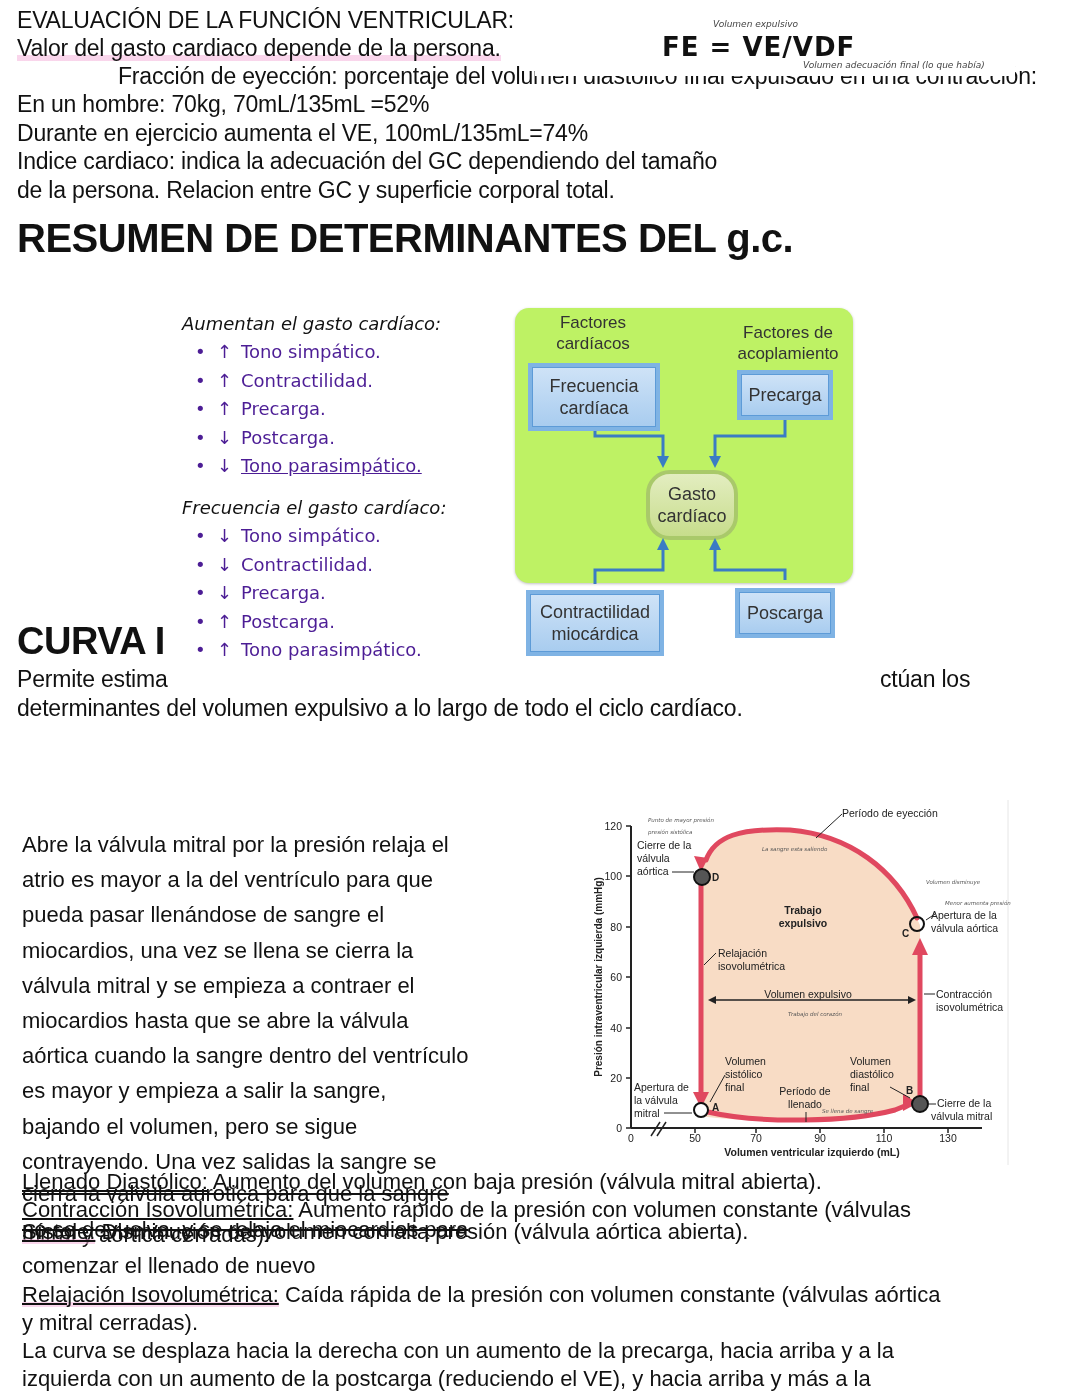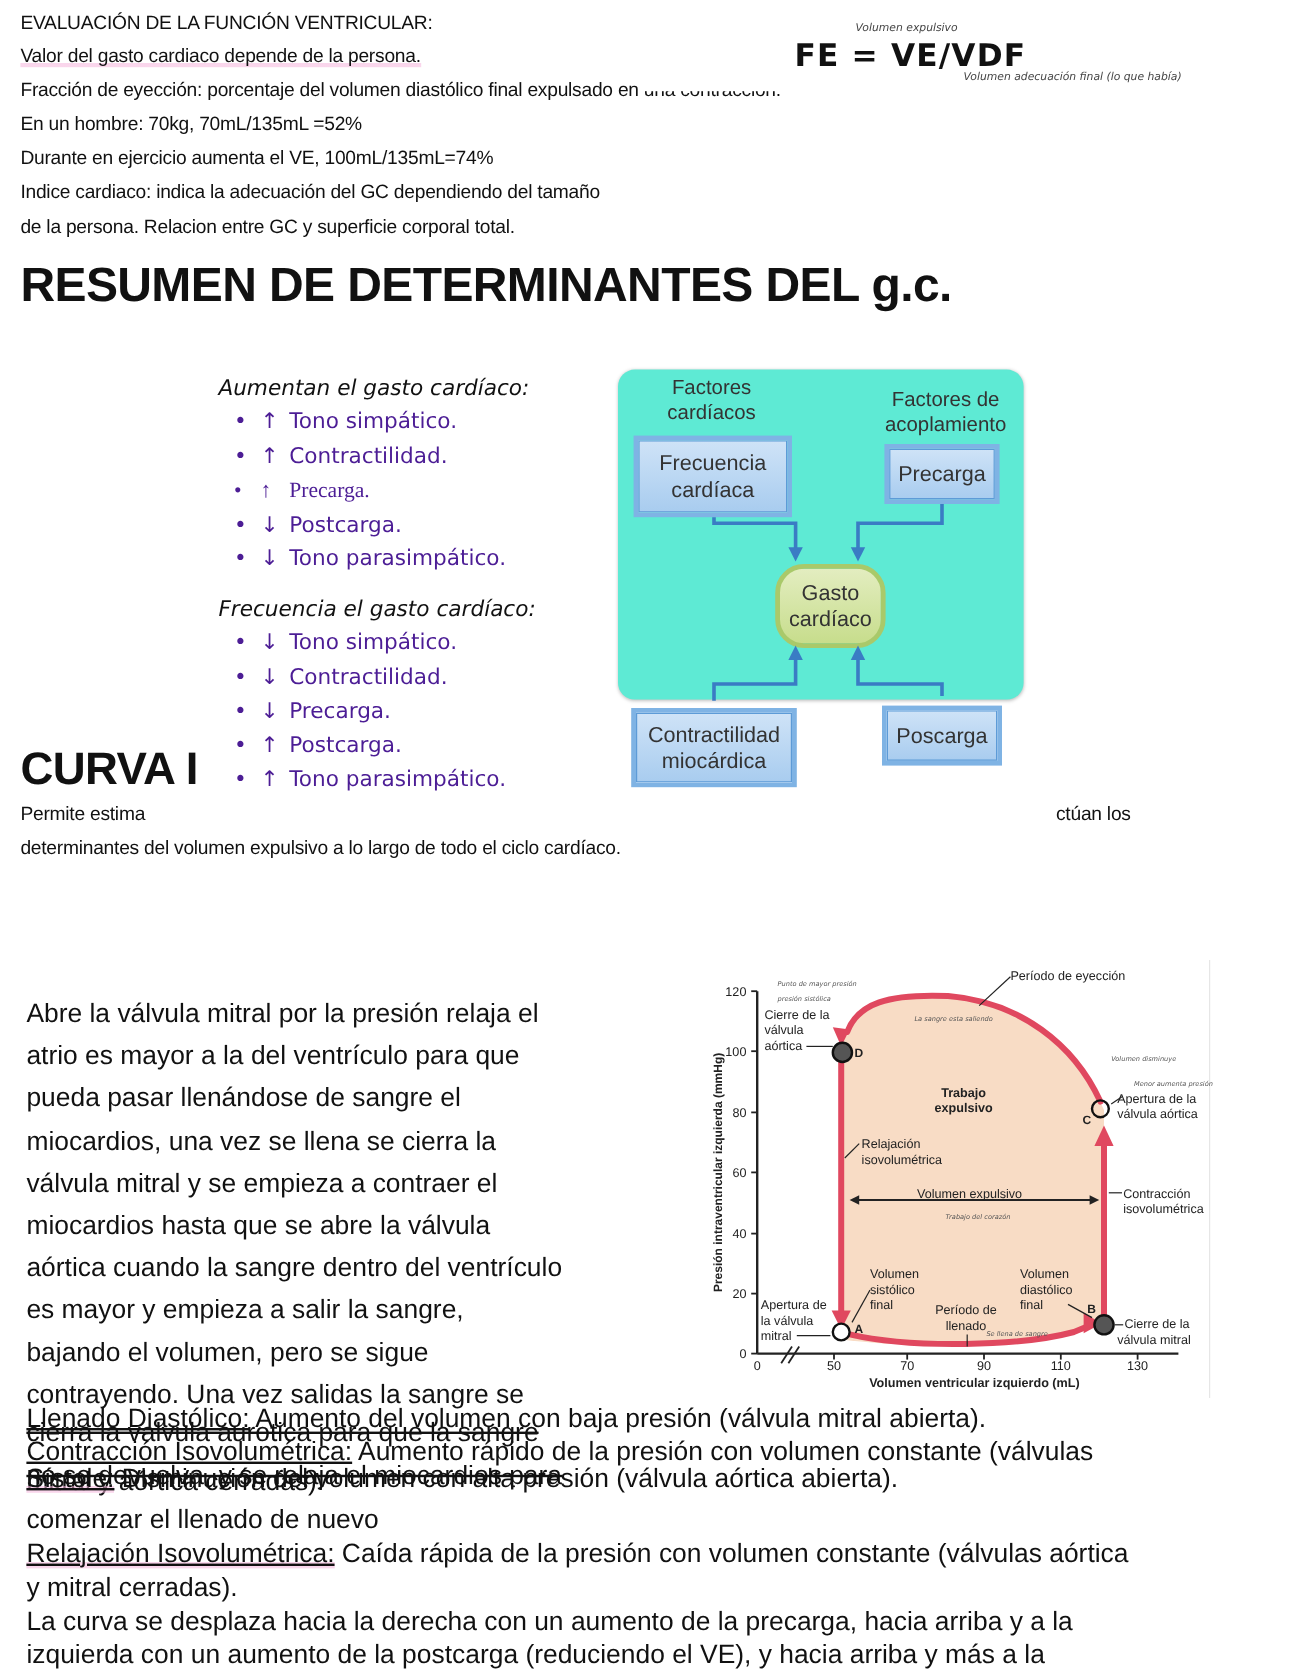--- a/index.html
+++ b/index.html
@@ -1,34 +1,34 @@
 <!DOCTYPE html>
 <html><head>
 <meta charset="utf-8">
 <style>
   html, body { margin:0; padding:0; background:#ffffff; }
   body { width:1080px; height:1395px; position:relative; overflow:hidden;
          font-family:"Liberation Sans", sans-serif; color:#111; }
   .abs { position:absolute; white-space:nowrap; }
-  .line { font-size:16px; line-height:28px; letter-spacing:-0.2px; }
+  .line { font-size:23px; line-height:28px; letter-spacing:-0.2px;text-align:right; }
   .hl { background:linear-gradient(to top, rgba(245,180,220,0.55) 0 22%, transparent 22%); }
   .hl-under { text-decoration:underline; text-decoration-thickness:1.5px; }
   .h1 { font-weight:bold; font-size:40px; letter-spacing:-0.5px; }
   .hand { font-family:"DejaVu Sans", sans-serif; color:#444; font-size:8px; font-style:italic; }
   .fe { font-family:"DejaVu Sans", sans-serif; font-weight:bold; font-size:26px; letter-spacing:1px; }
 
   
   .det-title { font-family:"DejaVu Sans", sans-serif; font-style:italic; font-size:18px; color:#111; }
   .det-item { font-family:"DejaVu Sans", sans-serif; font-size:18px; color:#4c1d95; }
   .det-item .bullet { display:inline-block; width:22px; }
   .det-item .arrow { display:inline-block; width:24px; }
 
   
   .diagram { position:absolute; left:515px; top:308px; width:338px; height:275px;
-             background:#5eead4; border-radius:14px; box-shadow:0 1px 3px rgba(0,0,0,0.25); }
+             background:#bef264; border-radius:14px; box-shadow:0 1px 3px rgba(0,0,0,0.25); }
   .dlabel { position:absolute; text-align:center; font-size:17px; line-height:21px; color:#333; }
   .bbox { position:absolute; display:flex; align-items:center; justify-content:center; text-align:center;
           font-size:18px; line-height:22px; color:#333;
           background:linear-gradient(#cfe3f7, #a8ccef); border:4px solid #7fb3e4;
           box-shadow:0 0 0 1px #5d9bd7 inset; }
   .gbox { position:absolute; display:flex; align-items:center; justify-content:center; text-align:center;
           font-size:18px; line-height:22px; color:#333;
           background:linear-gradient(#e3edc0, #c7dd8c); border:4px solid #a9c96a; }
 
   
@@ -57,23 +57,23 @@
 <div class="abs hand" style="left:713px; top:19px; font-size:9px;">Volumen expulsivo</div>
 <div class="abs fe" style="left:662px; top:32px;">FE = VE/VDF</div>
 <div class="abs hand" style="left:803px; top:60px; font-size:9px;">Volumen adecuación final (lo que había)</div>
 
 <div class="abs h1" style="left:17px; top:216px;">RESUMEN DE DETERMINANTES DEL g.c.</div>
 
 <div class="abs det-title" style="left:182px; top:313px;">Aumentan el gasto cardíaco:</div>
 <div class="abs" style="left:195px; top:341px;">
   <div class="det-item" style="height:28.6px;"><span class="bullet">•</span><span class="arrow">↑</span><span>Tono simpático.</span></div>
   <div class="det-item" style="height:28.6px;"><span class="bullet">•</span><span class="arrow">↑</span><span>Contractilidad.</span></div>
-  <div class="det-item" style="height:28.6px;font-family:Liberation Serif, serif;"><span class="bullet">•</span><span class="arrow">↑</span><span>Precarga.</span></div>
+  <div class="det-item" style="height:28.6px;"><span class="bullet">•</span><span class="arrow">↑</span><span>Precarga.</span></div>
   <div class="det-item" style="height:28.6px;"><span class="bullet">•</span><span class="arrow">↓</span><span>Postcarga.</span></div>
-  <div class="det-item" style="height:28.6px;"><span class="bullet">•</span><span class="arrow">↓</span><span>Tono parasimpático.</span></div>
+  <div class="det-item" style="height:28.6px;text-decoration:underline;"><span class="bullet">•</span><span class="arrow">↓</span><span>Tono parasimpático.</span></div>
 </div>
 
 <div class="abs det-title" style="left:182px; top:497px;">Frecuencia el gasto cardíaco:</div>
 <div class="abs" style="left:195px; top:525px;">
   <div class="det-item" style="height:28.6px;"><span class="bullet">•</span><span class="arrow">↓</span><span>Tono simpático.</span></div>
   <div class="det-item" style="height:28.6px;"><span class="bullet">•</span><span class="arrow">↓</span><span>Contractilidad.</span></div>
   <div class="det-item" style="height:28.6px;"><span class="bullet">•</span><span class="arrow">↓</span><span>Precarga.</span></div>
   <div class="det-item" style="height:28.6px;"><span class="bullet">•</span><span class="arrow">↑</span><span>Postcarga.</span></div>
   <div class="det-item" style="height:28.6px;"><span class="bullet">•</span><span class="arrow">↑</span><span>Tono parasimpático.</span></div>
 </div>

